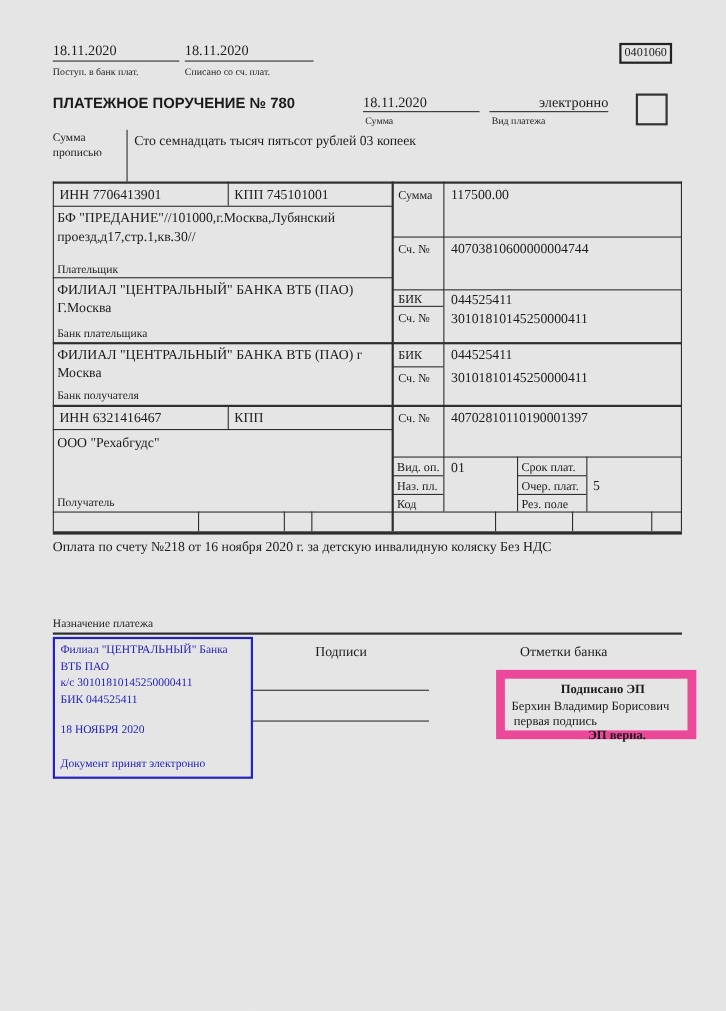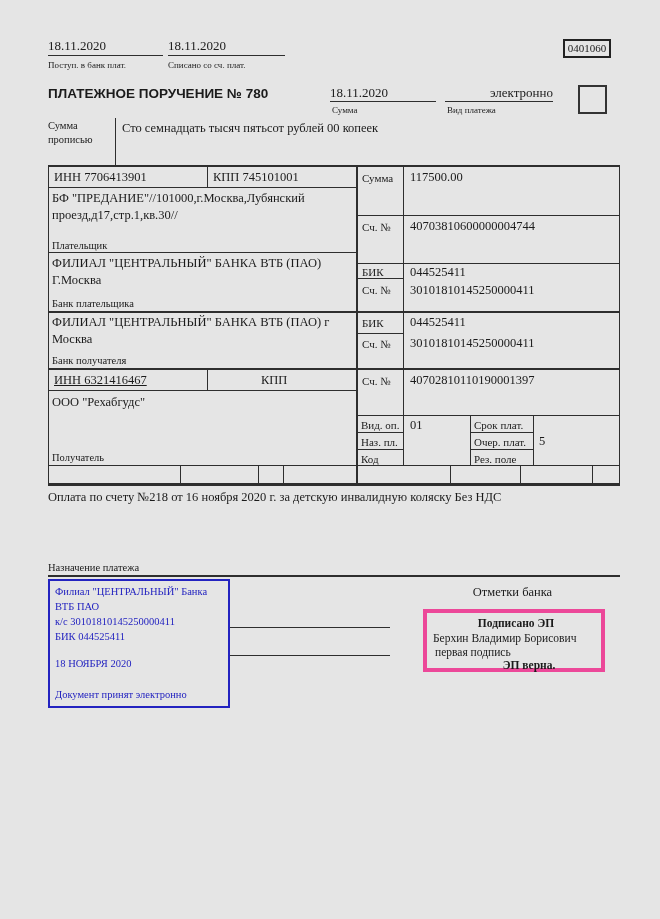--- a/index.html
+++ b/index.html
@@ -10,21 +10,21 @@
   .t{position:absolute;font-size:12.5px;line-height:17px;white-space:pre-wrap;}
   .sm{font-size:9px;line-height:11px;color:#222;}
   .lbl{font-size:10.5px;line-height:13px;}
   .clbl{font-size:11px;line-height:14px;}
   .line{position:absolute;background:#2e2e2e;}
   .ul{position:absolute;border-bottom:1px solid #2e2e2e;font-size:13px;}
   .box{position:absolute;box-sizing:border-box;}
   .title{font-family:"Liberation Sans","DejaVu Sans",sans-serif;font-weight:bold;font-size:13.5px;}
   .stamp{border:2px solid #2323c0;}
   .stamp .t{font-size:10.5px;line-height:13px;color:#2323c0;}
-  .esign{border:4px solid #ec4899;}
+  .esign{border:8px solid #ec4899;margin-left:28px;}
   .esign .t{font-size:11.5px;line-height:15px;}
   .b{font-weight:bold;}
   .i{}
   .ctr{text-align:center;}
 </style>
 </head>
 <body>
 
 <div id="page">
 
@@ -40,21 +40,21 @@
   <div class="t title" style="left:48px;top:85px;">ПЛАТЕЖНОЕ ПОРУЧЕНИЕ № 780</div>
   <div class="ul" style="left:330px;top:85px;width:106px;height:16px;">18.11.2020</div>
   <div class="t sm" style="left:332px;top:105px;">Сумма</div>
   <div class="ul" style="left:445px;top:85px;width:108px;height:16px;text-align:right;">электронно</div>
   <div class="t sm" style="left:447px;top:105px;">Вид платежа</div>
   <div class="box" style="left:578px;top:85px;width:29px;height:29px;border:2px solid #333;"></div>
 
   <div class="t lbl" style="left:48px;top:119px;">Сумма</div>
   <div class="t lbl" style="left:48px;top:133px;">прописью</div>
   <div class="line" style="left:115px;top:118px;width:1px;height:47px;"></div>
-  <div class="t" style="left:122px;top:120px;width:440px;">Сто семнадцать тысяч пятьсот рублей 00 копеек</div>
+  <div class="t" style="left:122px;top:120px;width:440px;">Сто семнадцать тысяч пятьсот рублей 03 копеек</div>
 
   <div class="line" style="left:48px;top:165px;width:572px;height:2px;"></div>
   <div class="line" style="left:48px;top:483px;width:572px;height:3px;"></div>
   <div class="line" style="left:48px;top:165px;width:1px;height:318px;"></div>
   <div class="line" style="left:619px;top:165px;width:1px;height:318px;"></div>
   <div class="line" style="left:356px;top:165px;width:2px;height:318px;"></div>
   <div class="line" style="left:403px;top:165px;width:1px;height:300px;"></div>
   <div class="line" style="left:207px;top:165px;width:1px;height:22px;"></div>
   <div class="line" style="left:48px;top:187px;width:309px;height:1px;"></div>
   <div class="line" style="left:48px;top:252px;width:309px;height:1px;"></div>
@@ -97,22 +97,22 @@
   <div class="t clbl" style="left:362px;top:283px;">Сч. №</div>
   <div class="t" style="left:410px;top:282px;">30101810145250000411</div>
 
   <div class="t" style="left:52px;top:314px;width:300px;">ФИЛИАЛ "ЦЕНТРАЛЬНЫЙ" БАНКА ВТБ (ПАО) г Москва</div>
   <div class="t lbl" style="left:52px;top:354px;">Банк получателя</div>
   <div class="t clbl" style="left:362px;top:316px;">БИК</div>
   <div class="t" style="left:410px;top:314px;">044525411</div>
   <div class="t clbl" style="left:362px;top:337px;">Сч. №</div>
   <div class="t" style="left:410px;top:335px;">30101810145250000411</div>
 
-  <div class="t" style="left:54px;top:372px;text-decoration:underline;">ИНН 6321416467</div>
-  <div class="t" style="left:213px;top:372px;margin-left:48px;">КПП</div>
+  <div class="t" style="left:54px;top:372px;">ИНН 6321416467</div>
+  <div class="t" style="left:213px;top:372px;">КПП</div>
   <div class="t clbl" style="left:362px;top:374px;">Сч. №</div>
   <div class="t" style="left:410px;top:372px;">40702810110190001397</div>
   <div class="t" style="left:52px;top:394px;">ООО "Рехабгудс"</div>
   <div class="t lbl" style="left:52px;top:451px;">Получатель</div>
 
   <div class="t clbl" style="left:361px;top:418px;">Вид. оп.</div>
   <div class="t" style="left:410px;top:417px;">01</div>
   <div class="t clbl" style="left:474px;top:418px;">Срок плат.</div>
   <div class="t clbl" style="left:361px;top:435px;">Наз. пл.</div>
   <div class="t clbl" style="left:474px;top:435px;">Очер. плат.</div>
@@ -126,20 +126,21 @@
 
   <div class="box stamp" style="left:48px;top:579px;width:182px;height:129px;">
     <div class="t" style="left:5px;top:4px;">Филиал "ЦЕНТРАЛЬНЫЙ" Банка</div>
     <div class="t" style="left:5px;top:19px;">ВТБ ПАО</div>
     <div class="t" style="left:5px;top:34px;">к/с 30101810145250000411</div>
     <div class="t" style="left:5px;top:49px;">БИК 044525411</div>
     <div class="t" style="left:5px;top:76px;">18 НОЯБРЯ 2020</div>
     <div class="t" style="left:5px;top:107px;">Документ принят электронно</div>
   </div>
 
+  <div class="t ctr" style="left:230px;top:584px;width:160px;">Подписи</div>
   <div class="line" style="left:230px;top:627px;width:160px;height:1px;"></div>
   <div class="line" style="left:230px;top:655px;width:160px;height:1px;"></div>
 
   <div class="t ctr" style="left:420px;top:584px;width:185px;">Отметки банка</div>
   <div class="box esign" style="left:423px;top:609px;width:182px;height:63px;">
     <div class="t b ctr" style="left:0px;top:3px;width:178px;">Подписано ЭП</div>
     <div class="t" style="left:6px;top:18px;">Берхин Владимир Борисович</div>
     <div class="t i" style="left:8px;top:32px;">первая подпись</div>
     <div class="t b ctr" style="left:0px;top:45px;width:204px;">ЭП верна.</div>
   </div>

